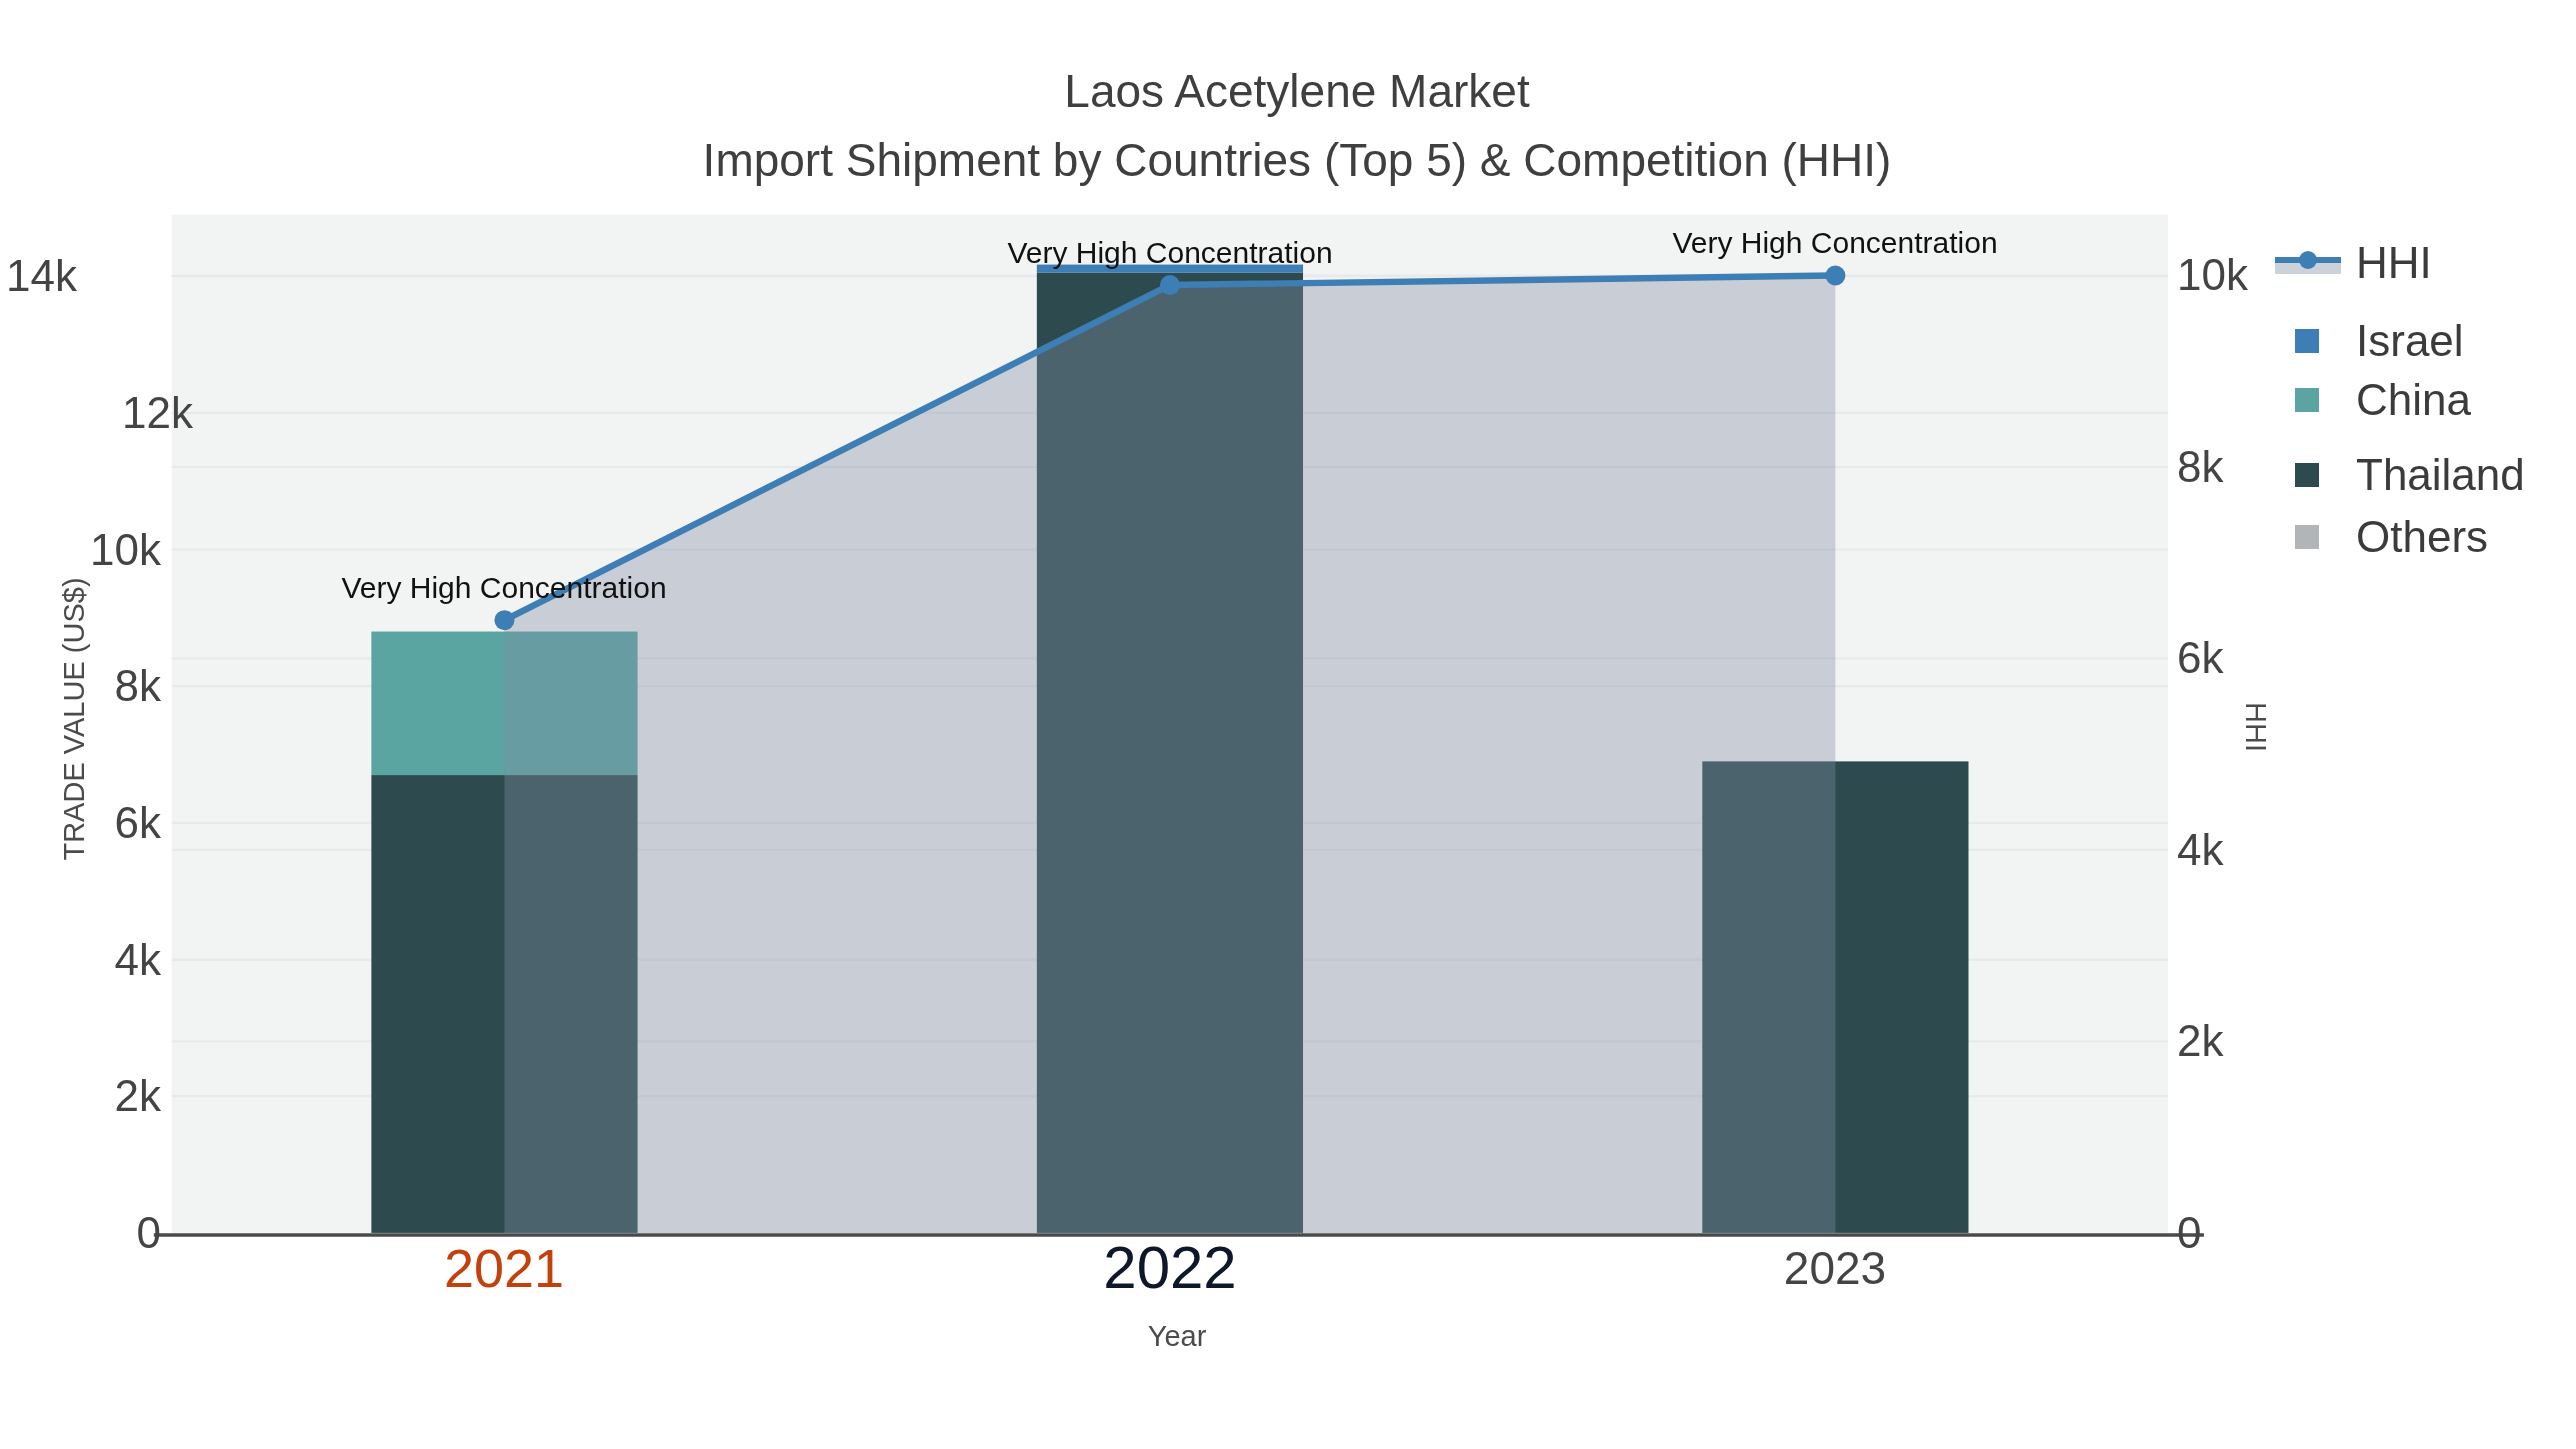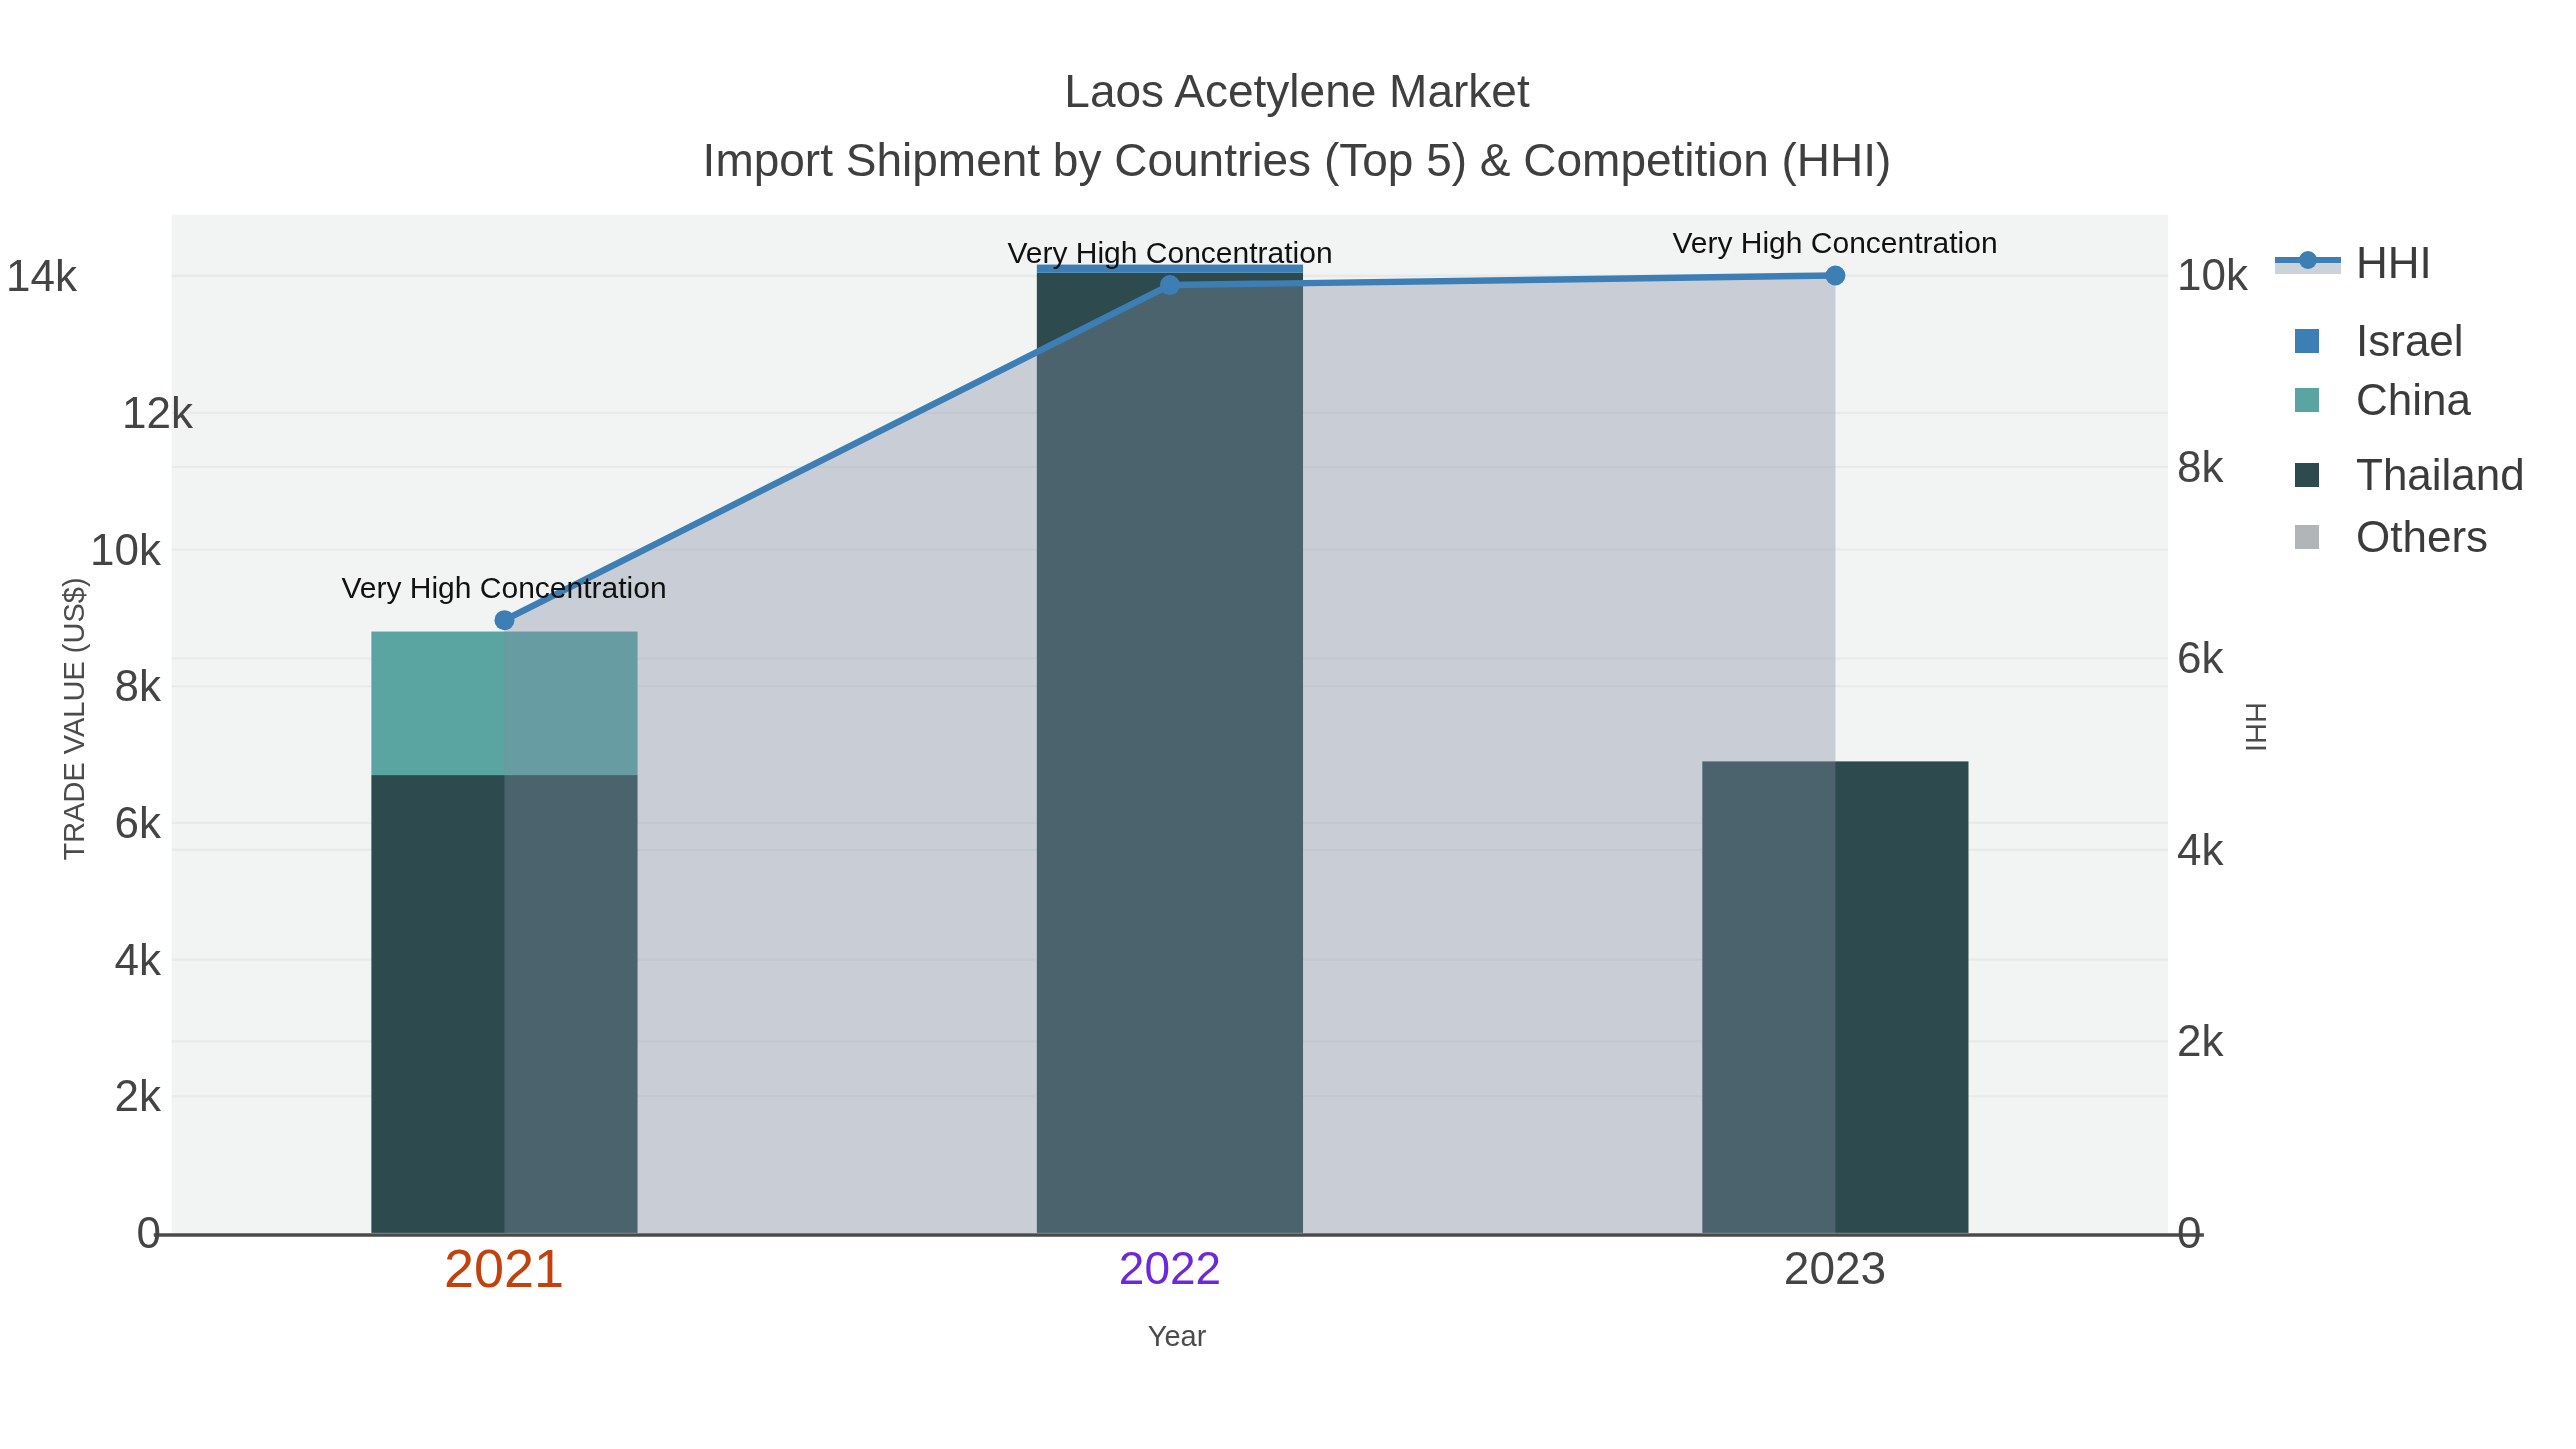--- a/index.html
+++ b/index.html
@@ -62,21 +62,21 @@
     <div class="lbl" style="left: 0px; width: 161px; text-align: right; top: 550px; transform: translateY(-50%); font-size: 44px; color: rgb(68, 68, 68);">10k</div>
     <div class="lbl" style="left: 0px; width: 161px; text-align: right; top: 413px; transform: translateY(-50%); font-size: 44px; color: rgb(68, 68, 68); margin-left: 32px;">12k</div>
     <div class="lbl" style="left: 0px; width: 161px; top: 276px; transform: translateY(-50%); font-size: 44px; color: rgb(68, 68, 68); margin-left: 6px;">14k</div>
     <div class="lbl" style="left: 2177px; top: 1233px; transform: translateY(-50%); font-size: 44px; color: rgb(68, 68, 68);">0</div>
     <div class="lbl" style="left: 2177px; top: 1041px; transform: translateY(-50%); font-size: 44px; color: rgb(68, 68, 68);">2k</div>
     <div class="lbl" style="left: 2177px; top: 850px; transform: translateY(-50%); font-size: 44px; color: rgb(68, 68, 68);">4k</div>
     <div class="lbl" style="left: 2177px; top: 658px; transform: translateY(-50%); font-size: 44px; color: rgb(68, 68, 68);">6k</div>
     <div class="lbl" style="left: 2177px; top: 467px; transform: translateY(-50%); font-size: 44px; color: rgb(68, 68, 68);">8k</div>
     <div class="lbl" style="left: 2177px; top: 275px; transform: translateY(-50%); font-size: 44px; color: rgb(68, 68, 68);">10k</div>
     <div class="lbl" style="left: 504px; top: 1268px; transform: translate(-50%, -50%); font-size: 54px; color: #c2410c;">2021</div>
-    <div class="lbl" style="left: 1170px; top: 1268px; transform: translate(-50%, -50%); font-size: 46px; color: #6d28d9;">2022</div>
+    <div class="lbl" style="left: 1170px; top: 1268px; transform: translate(-50%, -50%); font-size: 60px; color: #0f172a;">2022</div>
     <div class="lbl" style="left: 1835px; top: 1268px; transform: translate(-50%, -50%); font-size: 46px; color: rgb(68, 68, 68);">2023</div>
     <div class="lbl" style="left: 504px; top: 588px; transform: translate(-50%, -50%); font-size: 30px; color: rgb(17, 17, 17);">Very High Concentration</div>
     <div class="lbl" style="left: 1170px; top: 253px; transform: translate(-50%, -50%); font-size: 30px; color: rgb(17, 17, 17);">Very High Concentration</div>
     <div class="lbl" style="left: 1835px; top: 243px; transform: translate(-50%, -50%); font-size: 30px; color: rgb(17, 17, 17);">Very High Concentration</div>
   </div>
 <div id="legend">
     <div class="legend-item" style="top: 243px;">
       <div class="legend-swatch">
         <div style="position: absolute; left: 0px; top: 20px; width: 66px; height: 11.4px; background: rgb(204, 210, 218);"></div>
         <div style="position: absolute; left: 0px; top: 13.6px; width: 66px; height: 6.4px; background: rgb(61, 126, 180);"></div>

